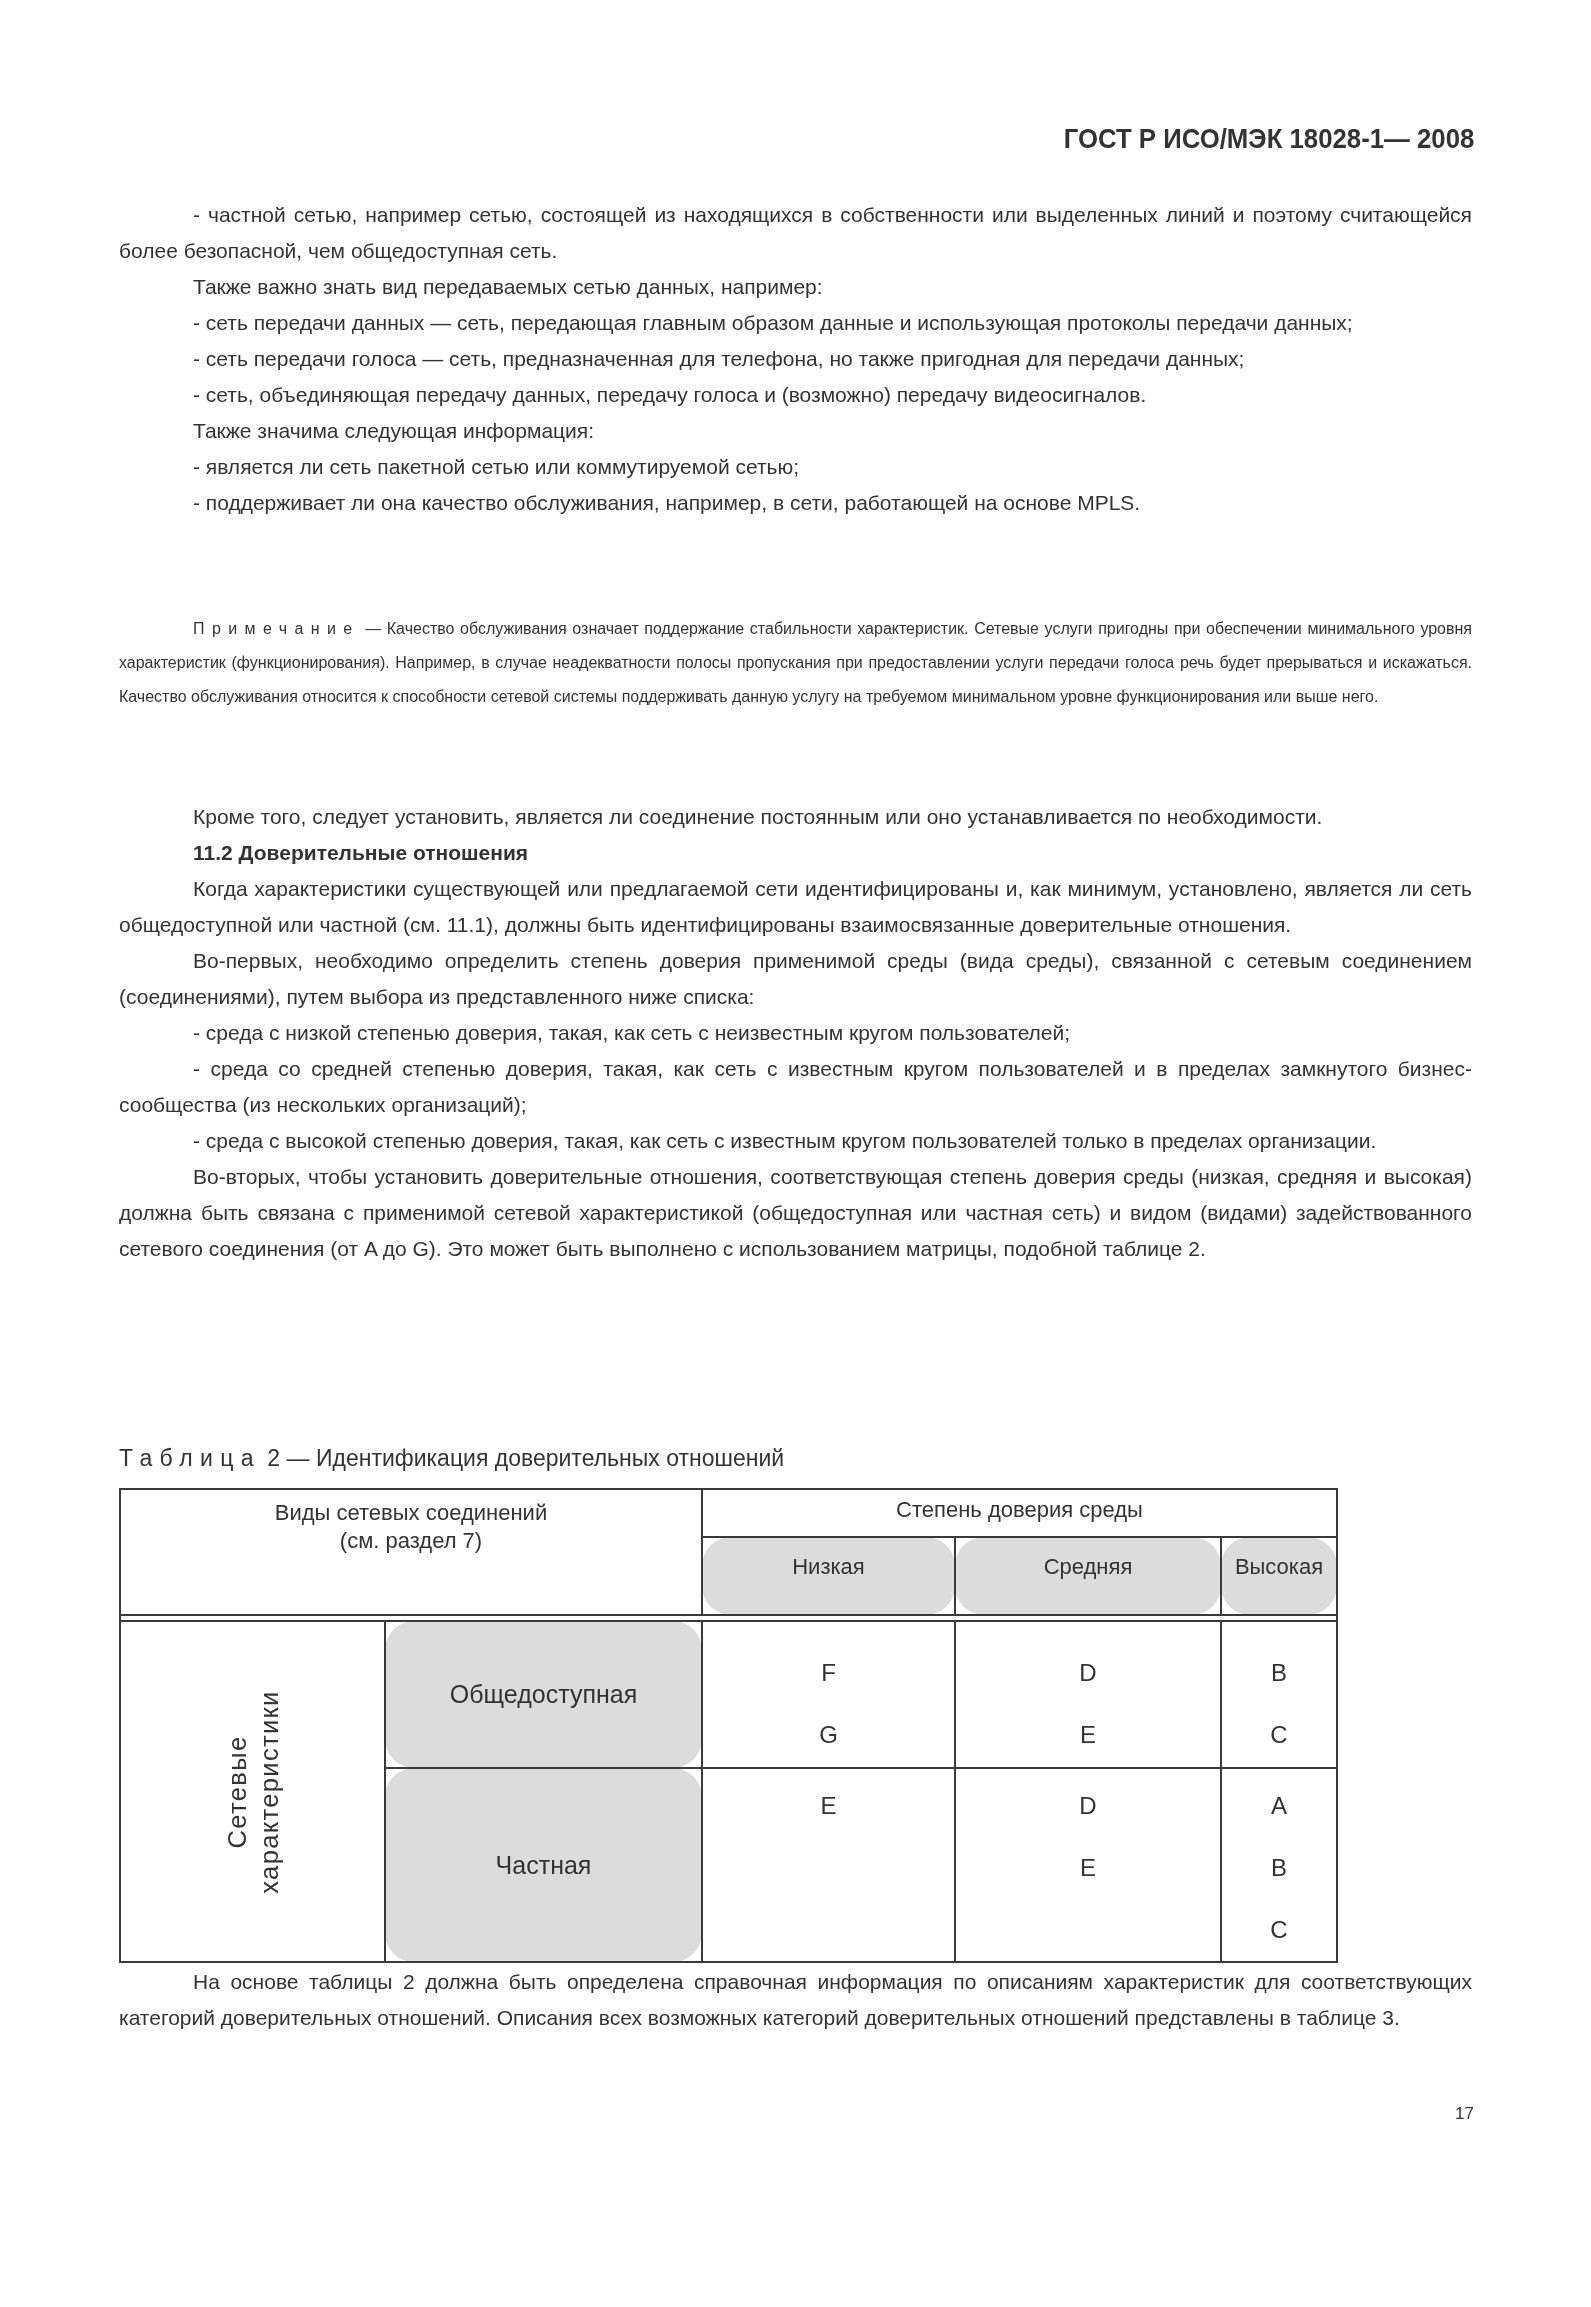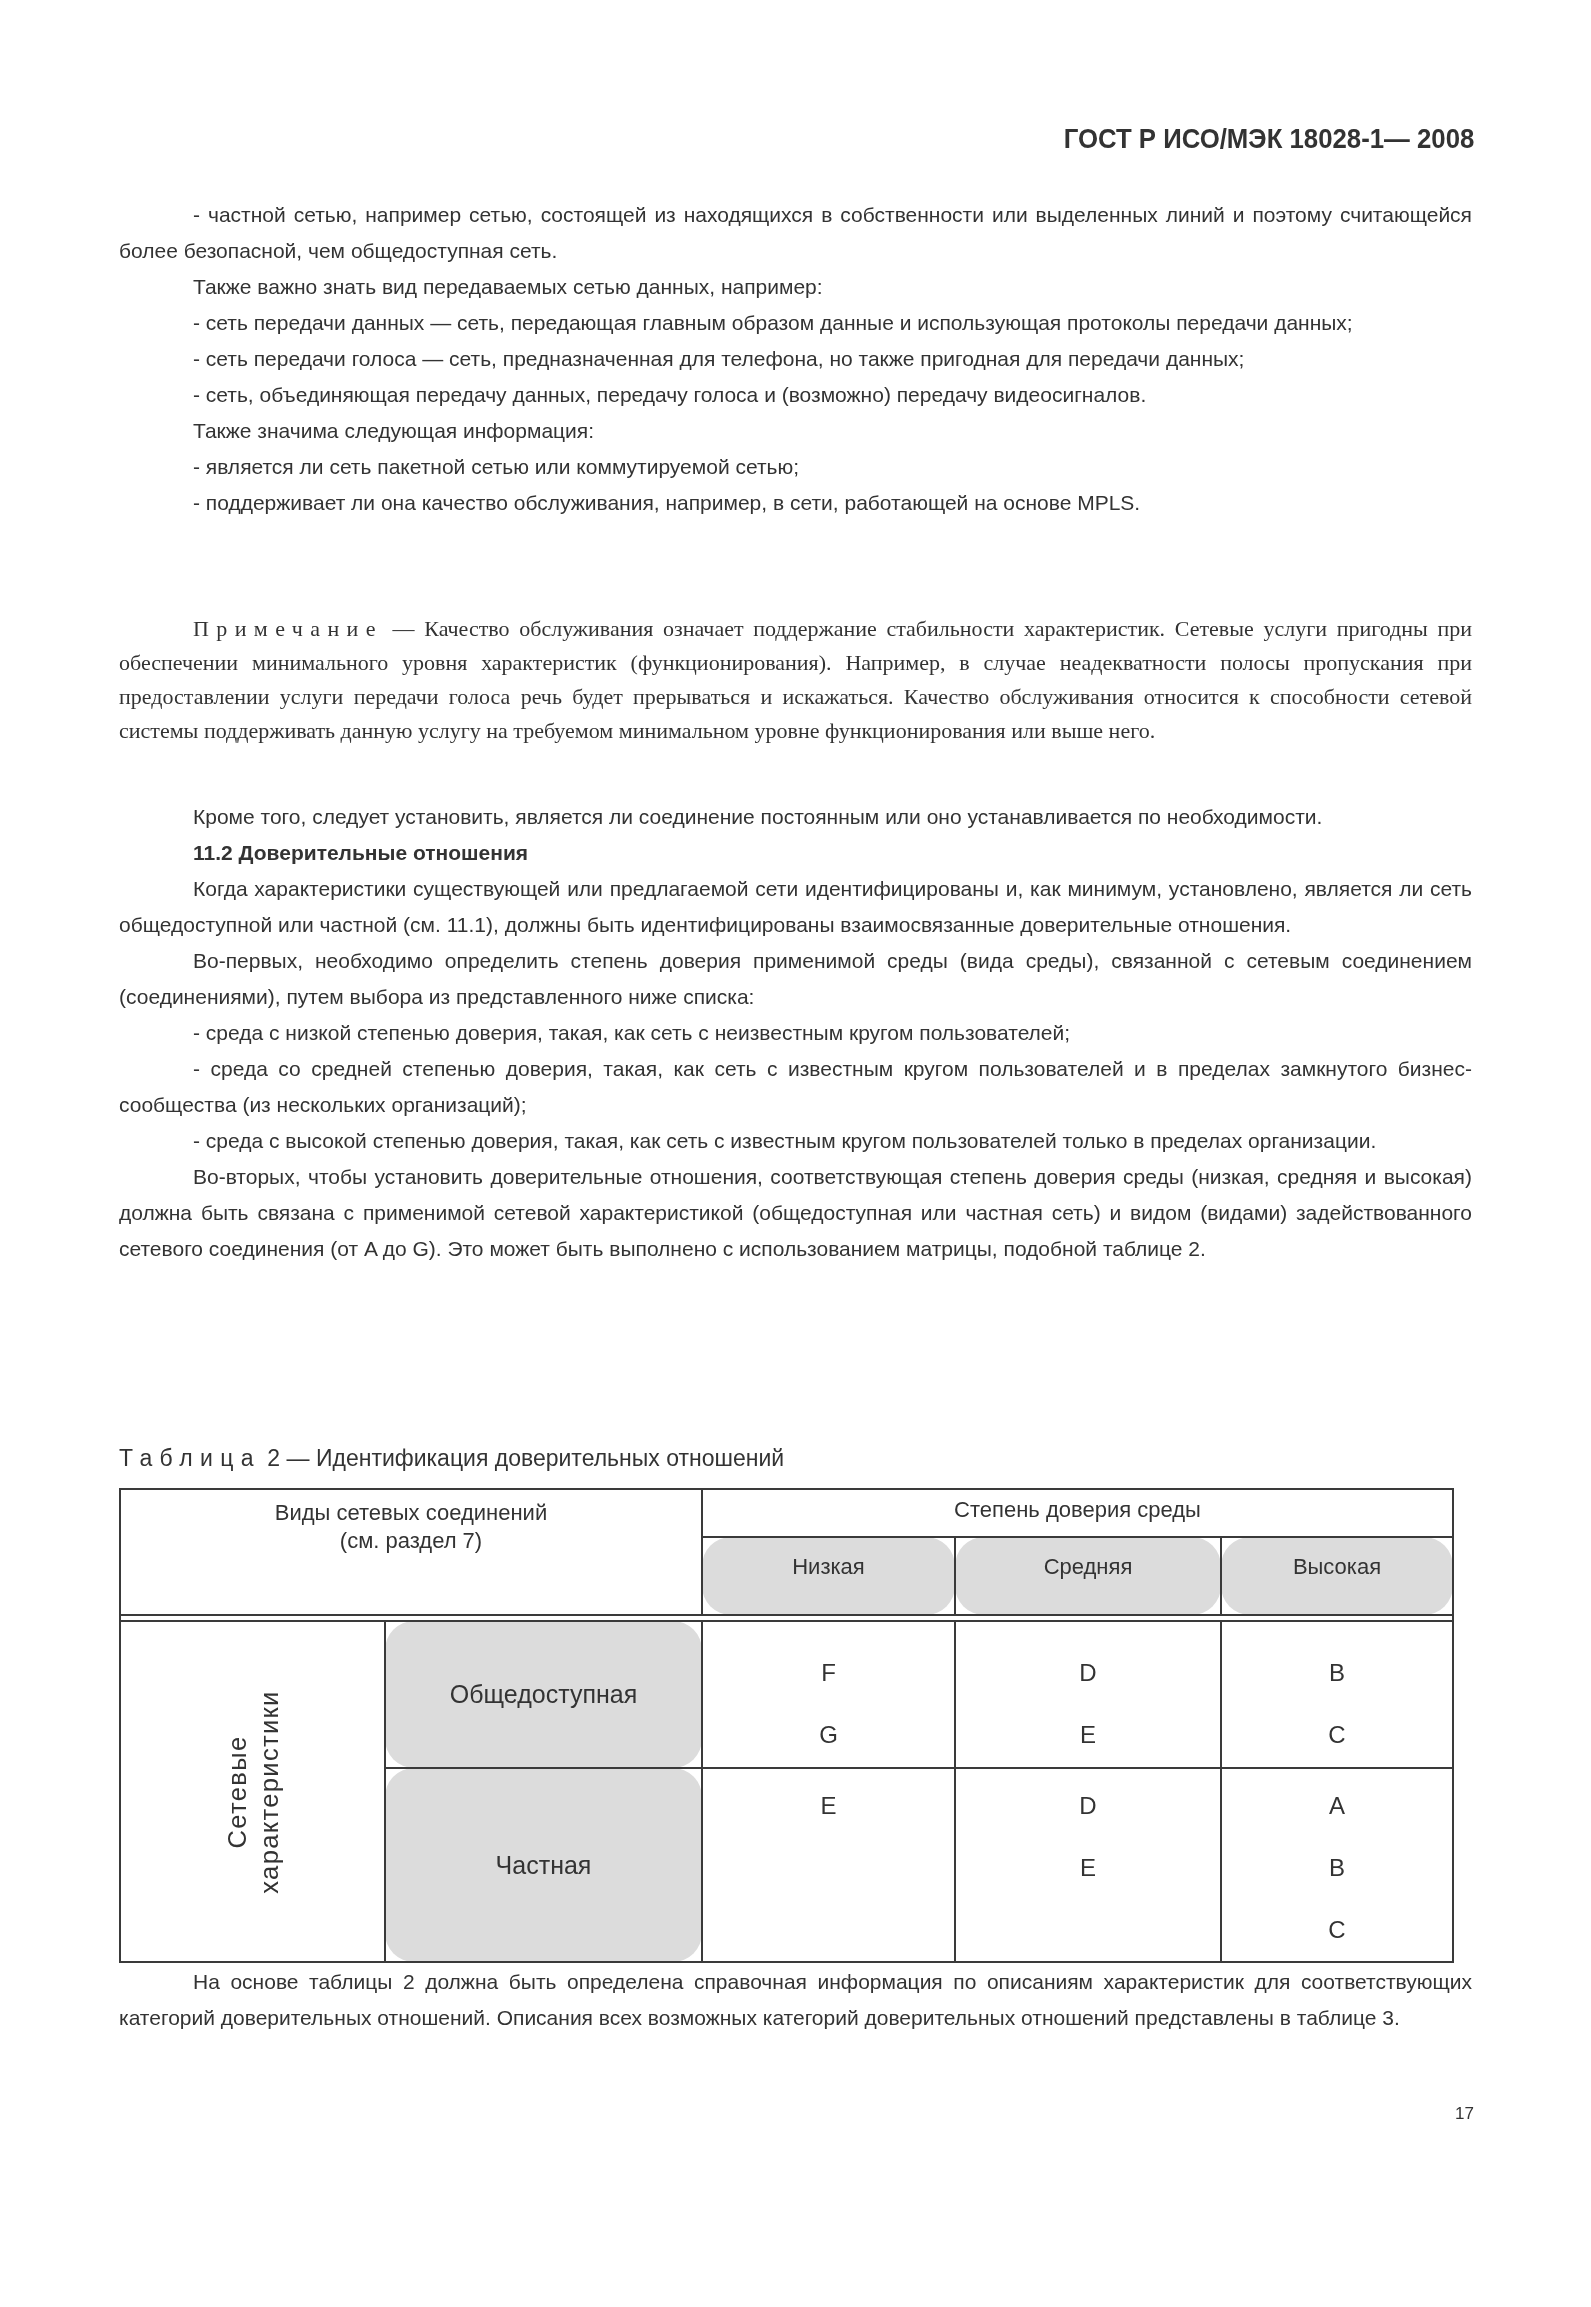--- a/index.html
+++ b/index.html
@@ -5,26 +5,26 @@
   html, body { margin: 0; padding: 0; background: #ffffff; }
   body { width: 1591px; height: 2307px; position: relative; overflow: hidden;
          font-family: "Liberation Sans", sans-serif; color: #333333; }
   .page { position: absolute; left: 0; top: 0; width: 1591px; height: 2307px; }
   .header-code { position: absolute; right: 117px; top: 123px; font-size: 28px; font-weight: bold;
                  letter-spacing: 0px; color: #333; transform: scaleX(0.92); transform-origin: right center; }
   .body-text { position: absolute; left: 119px; width: 1353px; font-size: 21px; line-height: 36px;
                text-align: justify; }
   .body-text p { margin: 0; }
   .ind { text-indent: 74px; }
-  .note { position: absolute; left: 119px; width: 1353px; font-size: 22px; line-height: 34px; text-align: justify; font-family: Liberation Serif, serif; }
+  .note { position: absolute; left: 119px; width: 1353px; font-size: 16px; line-height: 34px; text-align: justify; }
   .note p { margin: 0; text-indent: 74px; }
   .spaced { letter-spacing: 7.4px; }
   .h2 { font-weight: bold; }
   .caption { position: absolute; left: 119px; top: 1445px; font-size: 23px; }
-  table.trust { position: absolute; left: 119px; top: 1488px; width: 1335px; border-collapse: collapse;
+  table.trust { position: absolute; left: 119px; top: 1488px; width: 1219px; border-collapse: collapse;
                 font-size: 22px; color: #333; }
   table.trust td { border: 2px solid #3a3a3a; text-align: center; vertical-align: top; padding: 0; }
   .grey { background: #dcdcdc; border-radius: 29px; }
   .hdr-left { height: 115px; padding-top: 9.4px !important; line-height: 28px; }
   .hdr-top { height: 40px; line-height: 39px; }
   .hdr-level { height: 67px; line-height: 58px; }
   .sep td { height: 4px; border-top: 2px solid #3a3a3a; border-bottom: 2px solid #3a3a3a; padding: 0; }
   .vert-cell { width: 263px; position: relative; }
   .vert { position: absolute; left: 50%; top: 50%; transform: translate(-50%, -50%) rotate(-90deg);
           white-space: nowrap; font-size: 25.6px; line-height: 32px; text-align: center; letter-spacing: 1.3px; }

